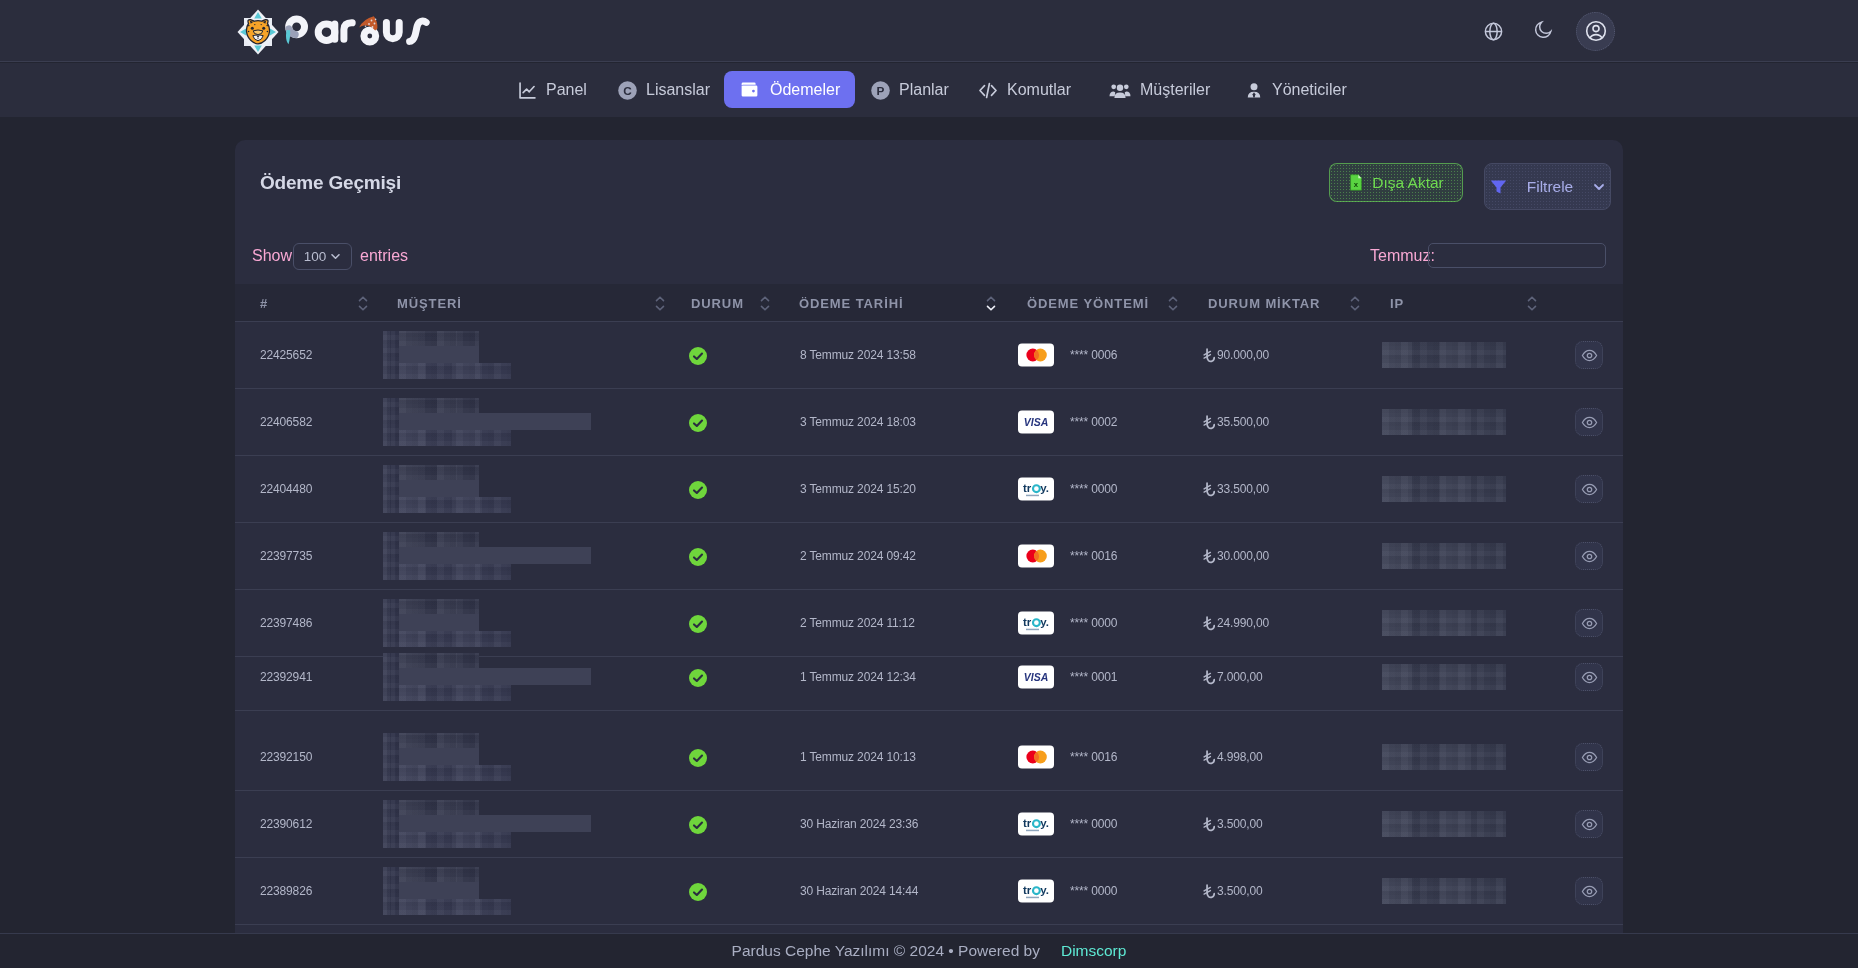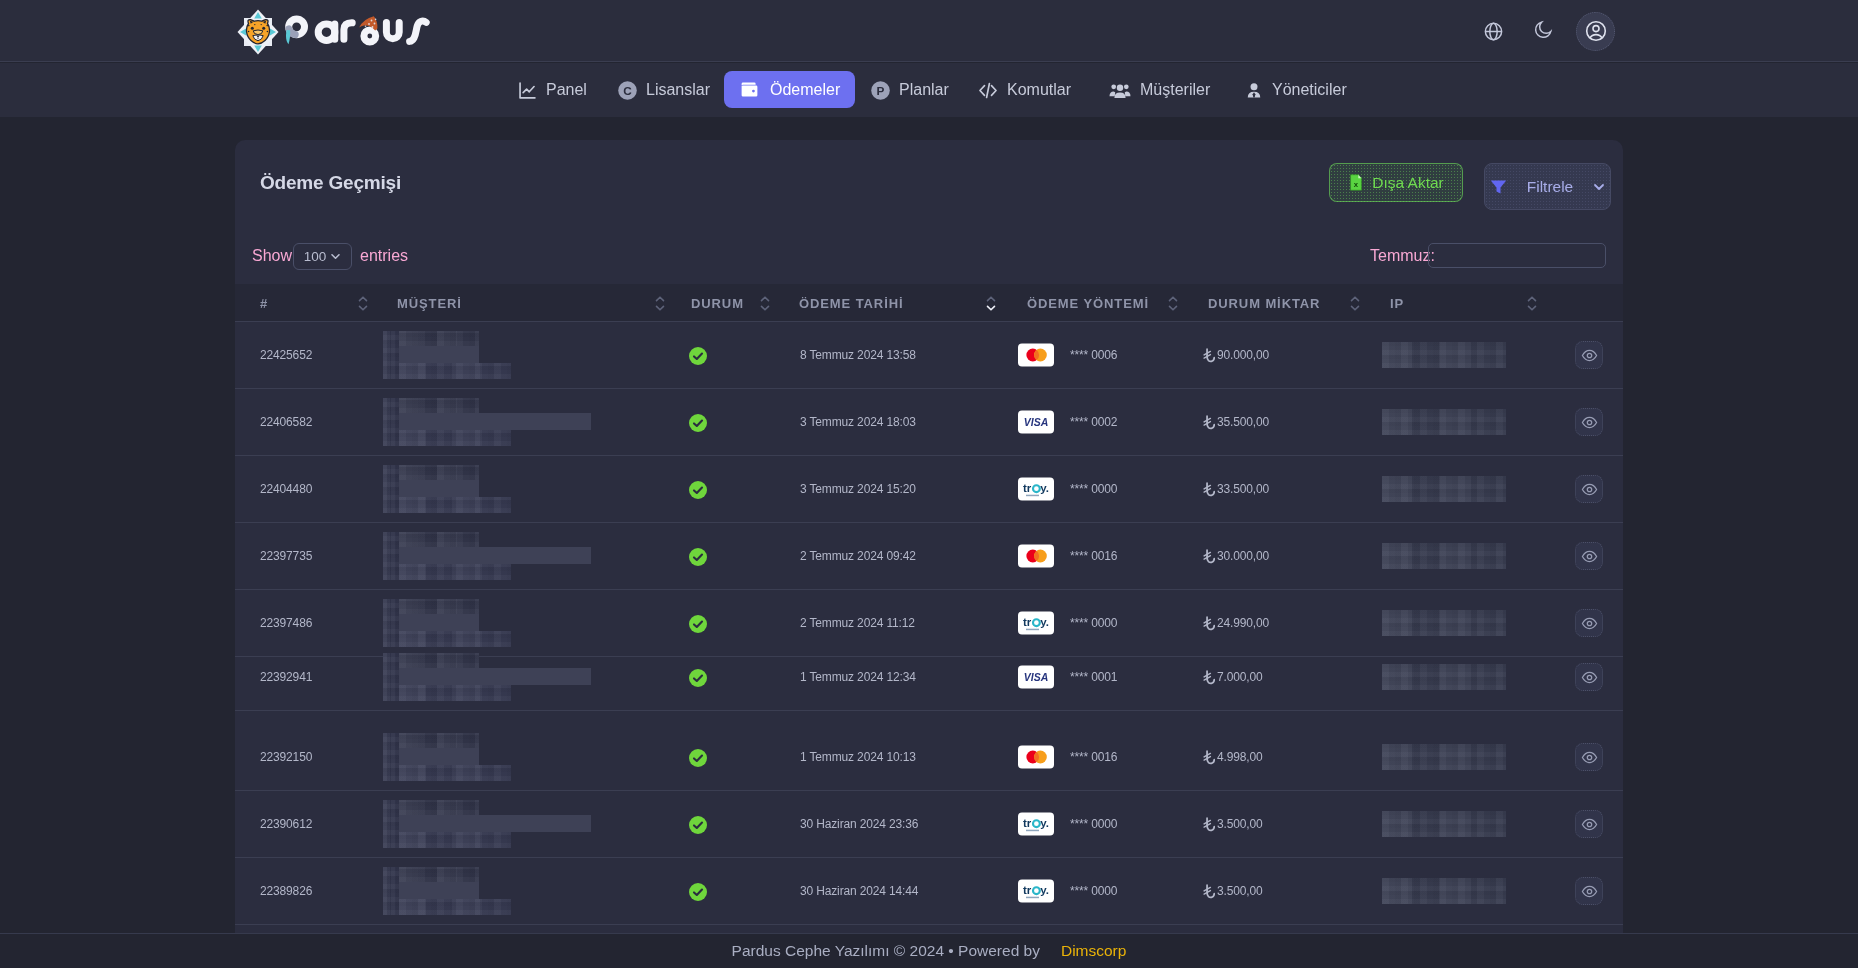--- a/index.html
+++ b/index.html
@@ -38,21 +38,21 @@
 .cbava { width:16px; height:48px; background-color:#31344a; }
 .cbcol { display:flex; flex-direction:column; }
 .cbr1 { width:80px; height:15px; background-color:#313448; }
 .cbr2 { height:17px; background:#3e4156; }
 .cbr3 { width:112px; height:16px; background-color:#363950; }
 .ipblur { position:absolute; left:1147px; top:50%; transform:translateY(-50%); width:124px; height:26px; }
 .eyebtn { position:absolute; left:1340px; top:50%; transform:translateY(-50%); width:28px; height:28px; border-radius:8px; background:#31344a; border:1px dotted #4c5068; display:flex; align-items:center; justify-content:center; }
 .check { position:absolute; left:454px; top:25px; }
 .cardic { position:absolute; left:783px; top:50%; transform:translateY(-50%); width:36px; height:23px; background:#fff; border-radius:4px; display:flex; align-items:center; justify-content:center; }
 .footer { position:absolute; left:0; top:933px; width:1858px; height:35px; background:#232531; border-top:1px solid #363a4d; display:flex; align-items:center; justify-content:center; font-size:15.5px; color:#a9aec2; }
-.footer b { color:#eab308; font-weight:400; margin-left:21px; }
+.footer b { color:#5eead4; font-weight:400; margin-left:21px; }
 </style>
 </head>
 <body>
 <div class="header">
     <div class="logo">
       <svg width="42" height="46" viewBox="0 0 42 46">
 <rect x="7" y="9" width="28" height="28" fill="#e9ecf4"></rect>
 <polygon points="21,0.5 41.5,23 21,45.5 0.5,23" fill="#eef1f7"></polygon>
 <polygon points="21,3 24.8,9.5 17.2,9.5" fill="#5ac9d6"></polygon>
 <polygon points="21,43 24.8,36.5 17.2,36.5" fill="#5ac9d6"></polygon>

